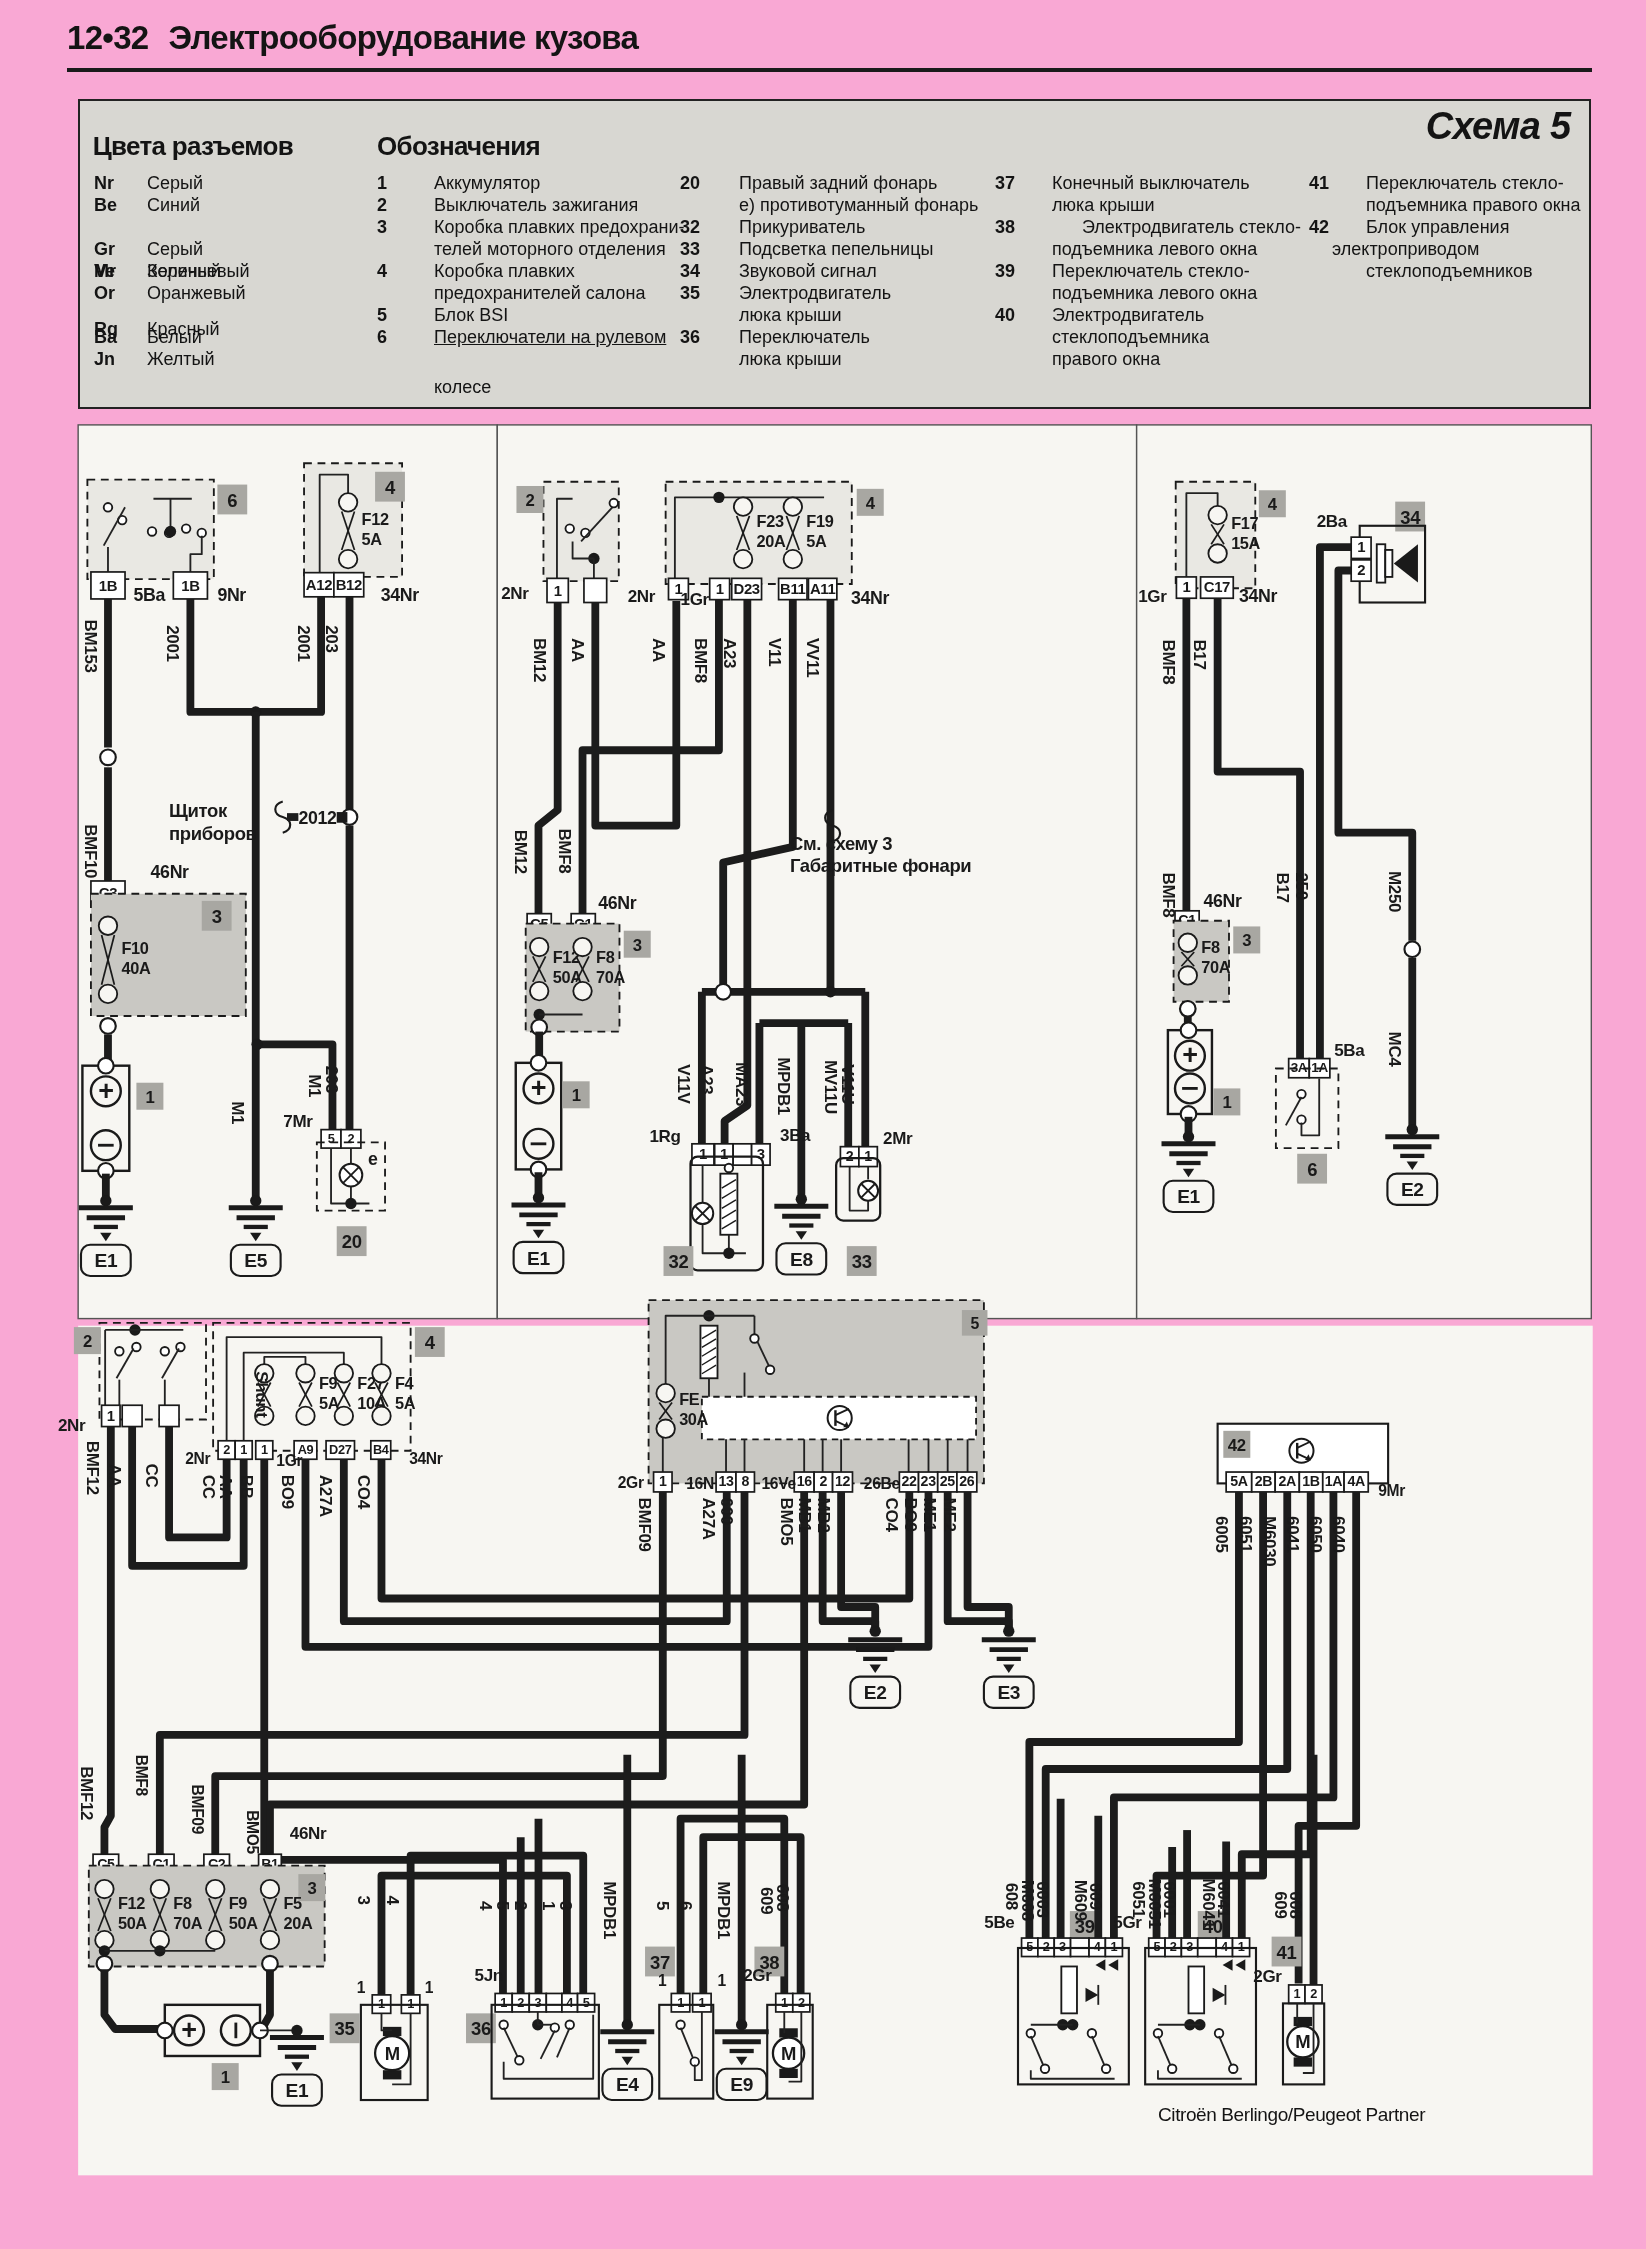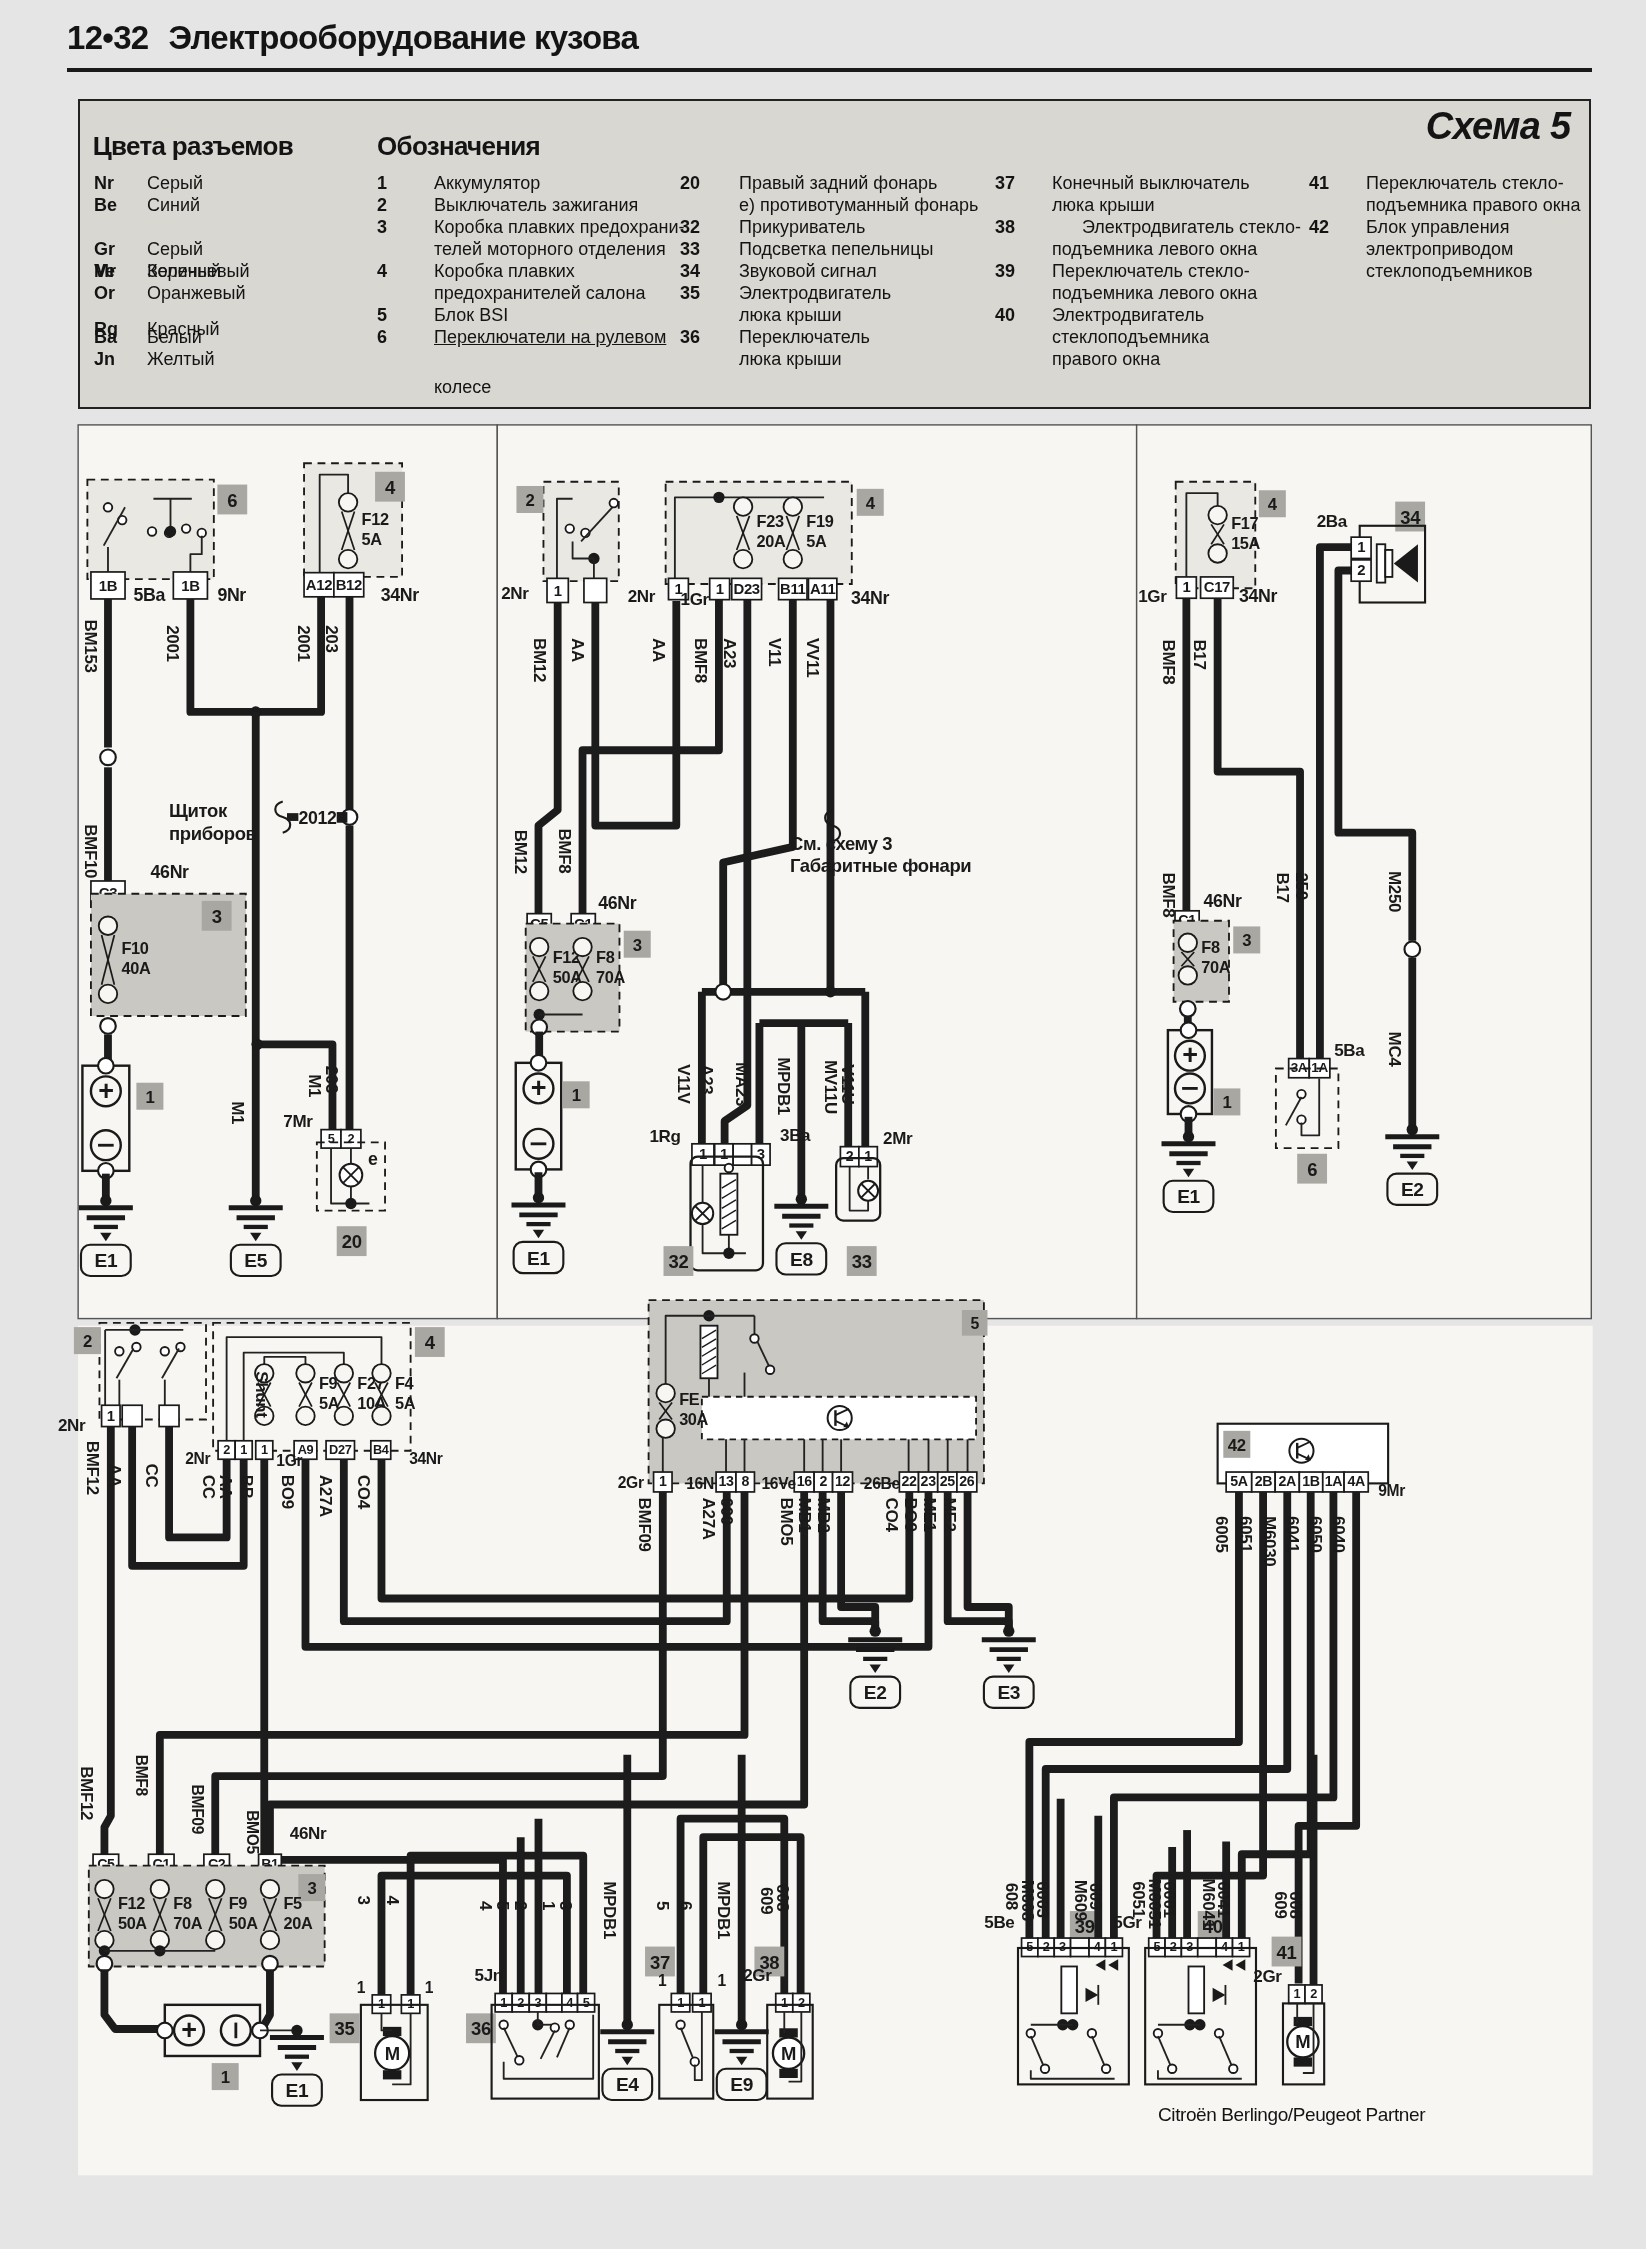--- a/index.html
+++ b/index.html
@@ -1,16 +1,16 @@
 <!DOCTYPE html>
 <html style="font-size:11.4px"><head>
 <meta charset="utf-8">
 <style>
   html,body{margin:0;padding:0;background:#cfceca;}
-  .page{position:relative;width:1646px;height:2250px;background:#e5e5e5;
+  .page{position:relative;width:1646px;height:2250px;background:#f9a8d4;
         font-family:"Liberation Sans",sans-serif;color:#141414;overflow:hidden;}
   .hdr{position:absolute;left:67px;top:18.5px;font-size:33px;font-weight:bold;letter-spacing:-0.7px;}
   .hdr .no{margin-right:20px;}
   .hdr-rule{position:absolute;left:67px;top:68px;width:1525px;height:3.6px;background:#1a1a1a;}
   .legend{position:absolute;left:78px;top:99px;width:1513px;height:310px;background:#d8d7d2;
           border:2.1px solid #222;box-sizing:border-box;}
   .schema{position:absolute;right:18.5px;top:4.3px;font-size:38px;font-weight:bold;font-style:italic;letter-spacing:-0.7px;}
   .ltitle{position:absolute;font-size:26px;font-weight:bold;letter-spacing:-0.7px;}
   .lrow{position:absolute;font-size:18px;line-height:22px;white-space:nowrap;}
   .lrow b{font-weight:bold;}
@@ -84,21 +84,21 @@
         <div class="lrow" style="left: 972px; top: 181px;">подъемника левого окна</div>
         <div class="lrow" style="left: 915px; top: 203px; font-weight: bold;">40</div>
         <div class="lrow" style="left: 972px; top: 203px;">Электродвигатель</div>
         <div class="lrow" style="left: 972px; top: 225px;">стеклоподъемника</div>
         <div class="lrow" style="left: 972px; top: 247px;">правого окна</div>
         <div class="lrow" style="left: 1229px; top: 71px; font-weight: bold;">41</div>
         <div class="lrow" style="left: 1286px; top: 71px;">Переключатель стекло-</div>
         <div class="lrow" style="left: 1286px; top: 93px;">подъемника правого окна</div>
         <div class="lrow" style="left: 1229px; top: 115px; font-weight: bold;">42</div>
         <div class="lrow" style="left: 1286px; top: 115px;">Блок управления</div>
-        <div class="lrow" style="left: 1286px; top: 137px;">электроприводом</div>
+        <div class="lrow" style="left: 1252px; top: 137px;">электроприводом</div>
         <div class="lrow" style="left: 1286px; top: 159px;">стеклоподъемников</div>
       </div>
   </div>
 
   <div class="ptitle" style="left:85px;top:431px;">Противотуманные фары/фонари</div>
   <div class="ptitle" style="left:529px;top:431px;">Прикуриватель</div>
   <div class="ptitle" style="left:1161px;top:431px;">Звуковой сигнал</div>
   <div class="ptitle" style="left:1151px;top:1331px;">Электропривод</div>
   <div class="ptitle" style="left:1151px;top:1358px;">стеклоподъемников и люка крыши</div>
 

